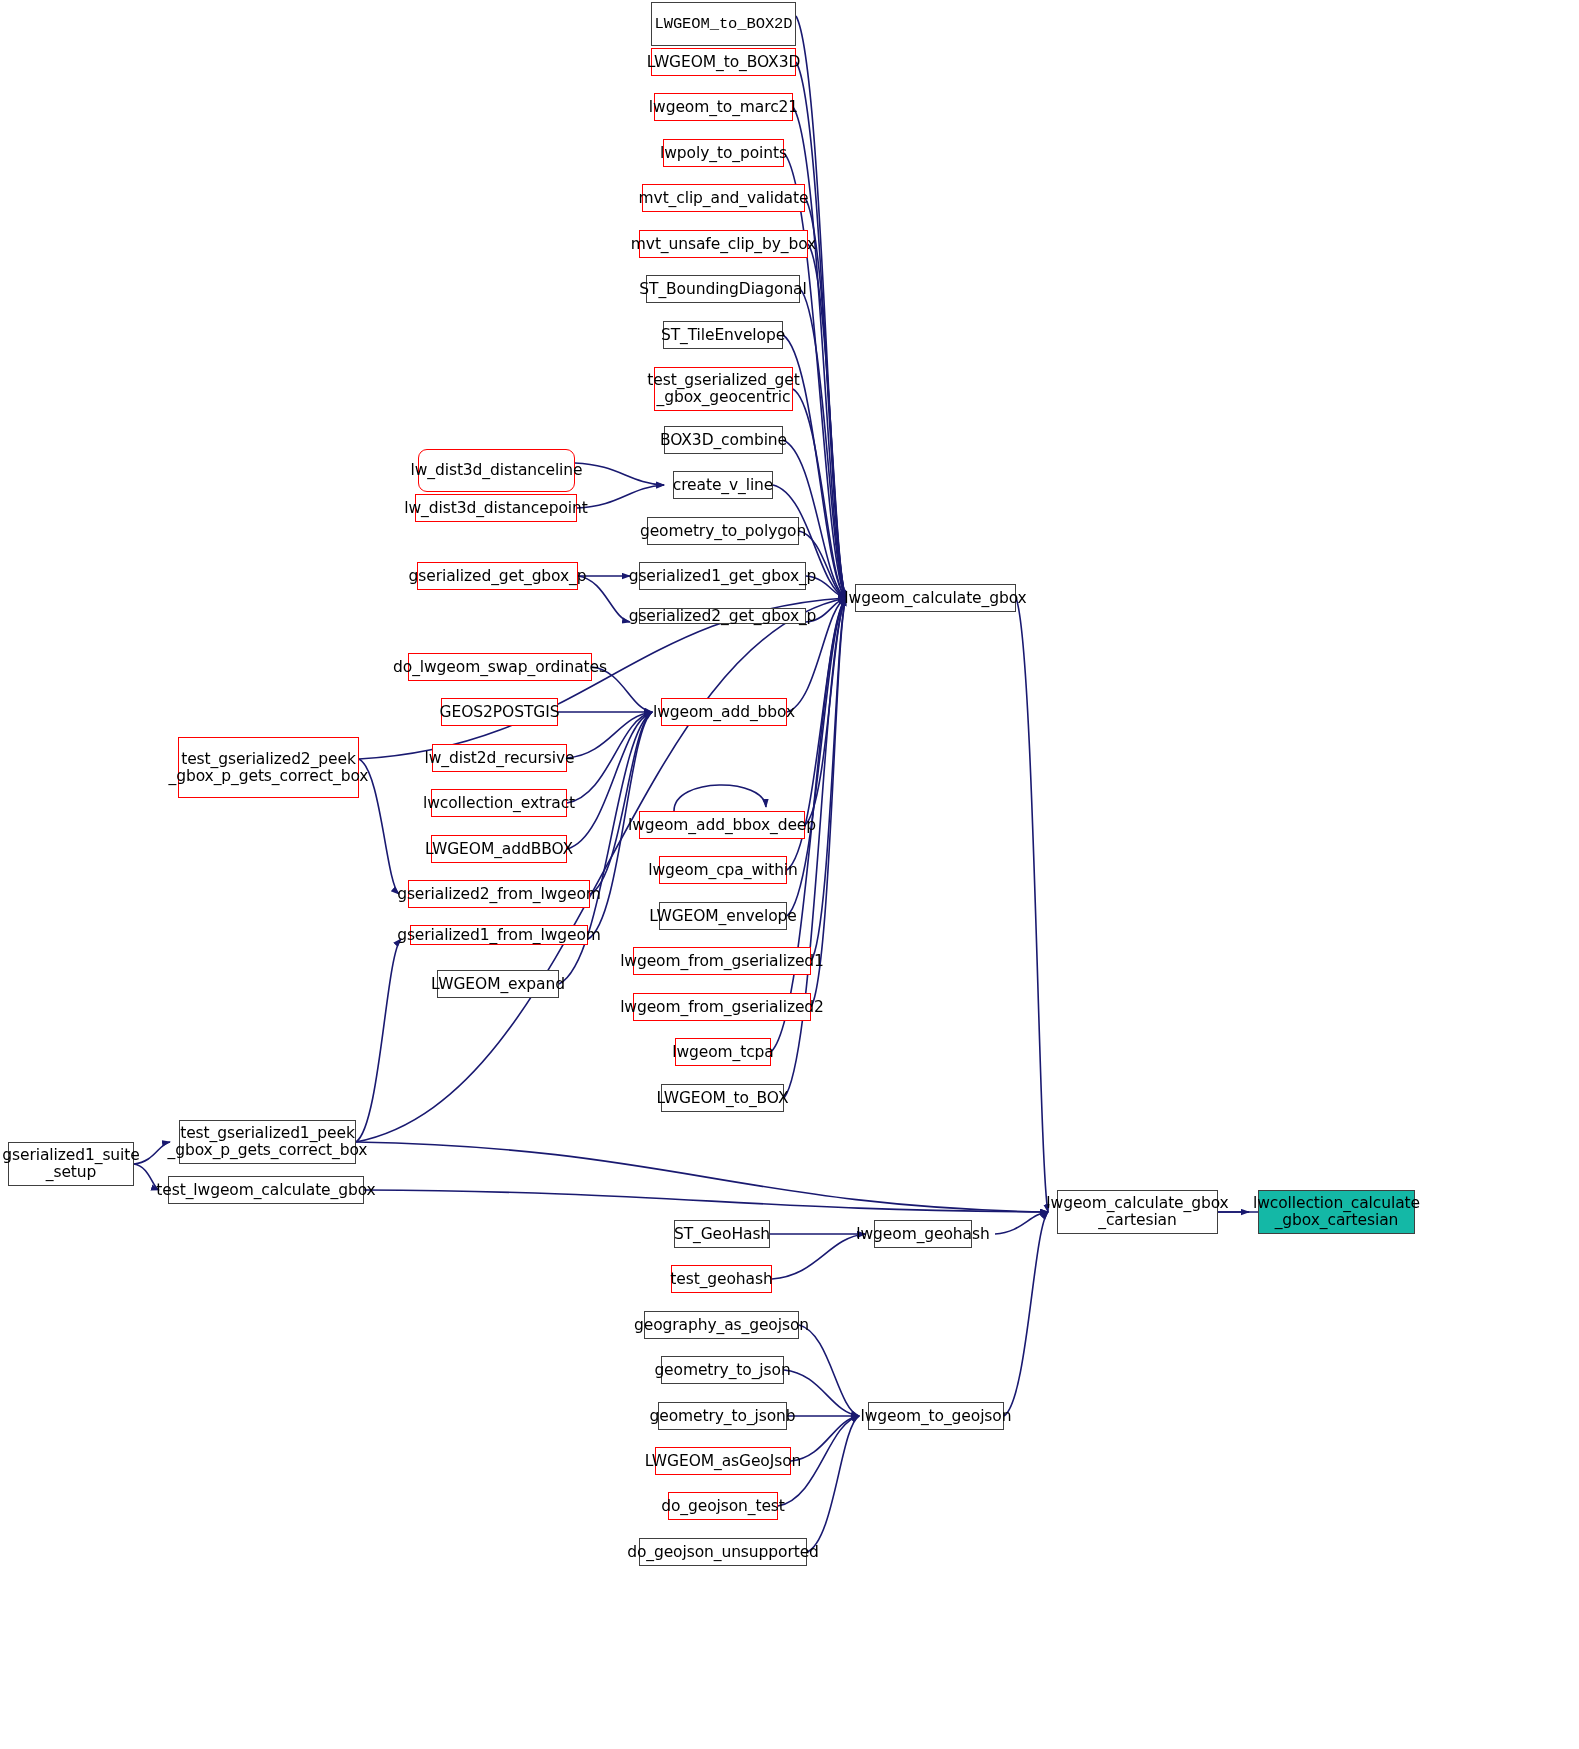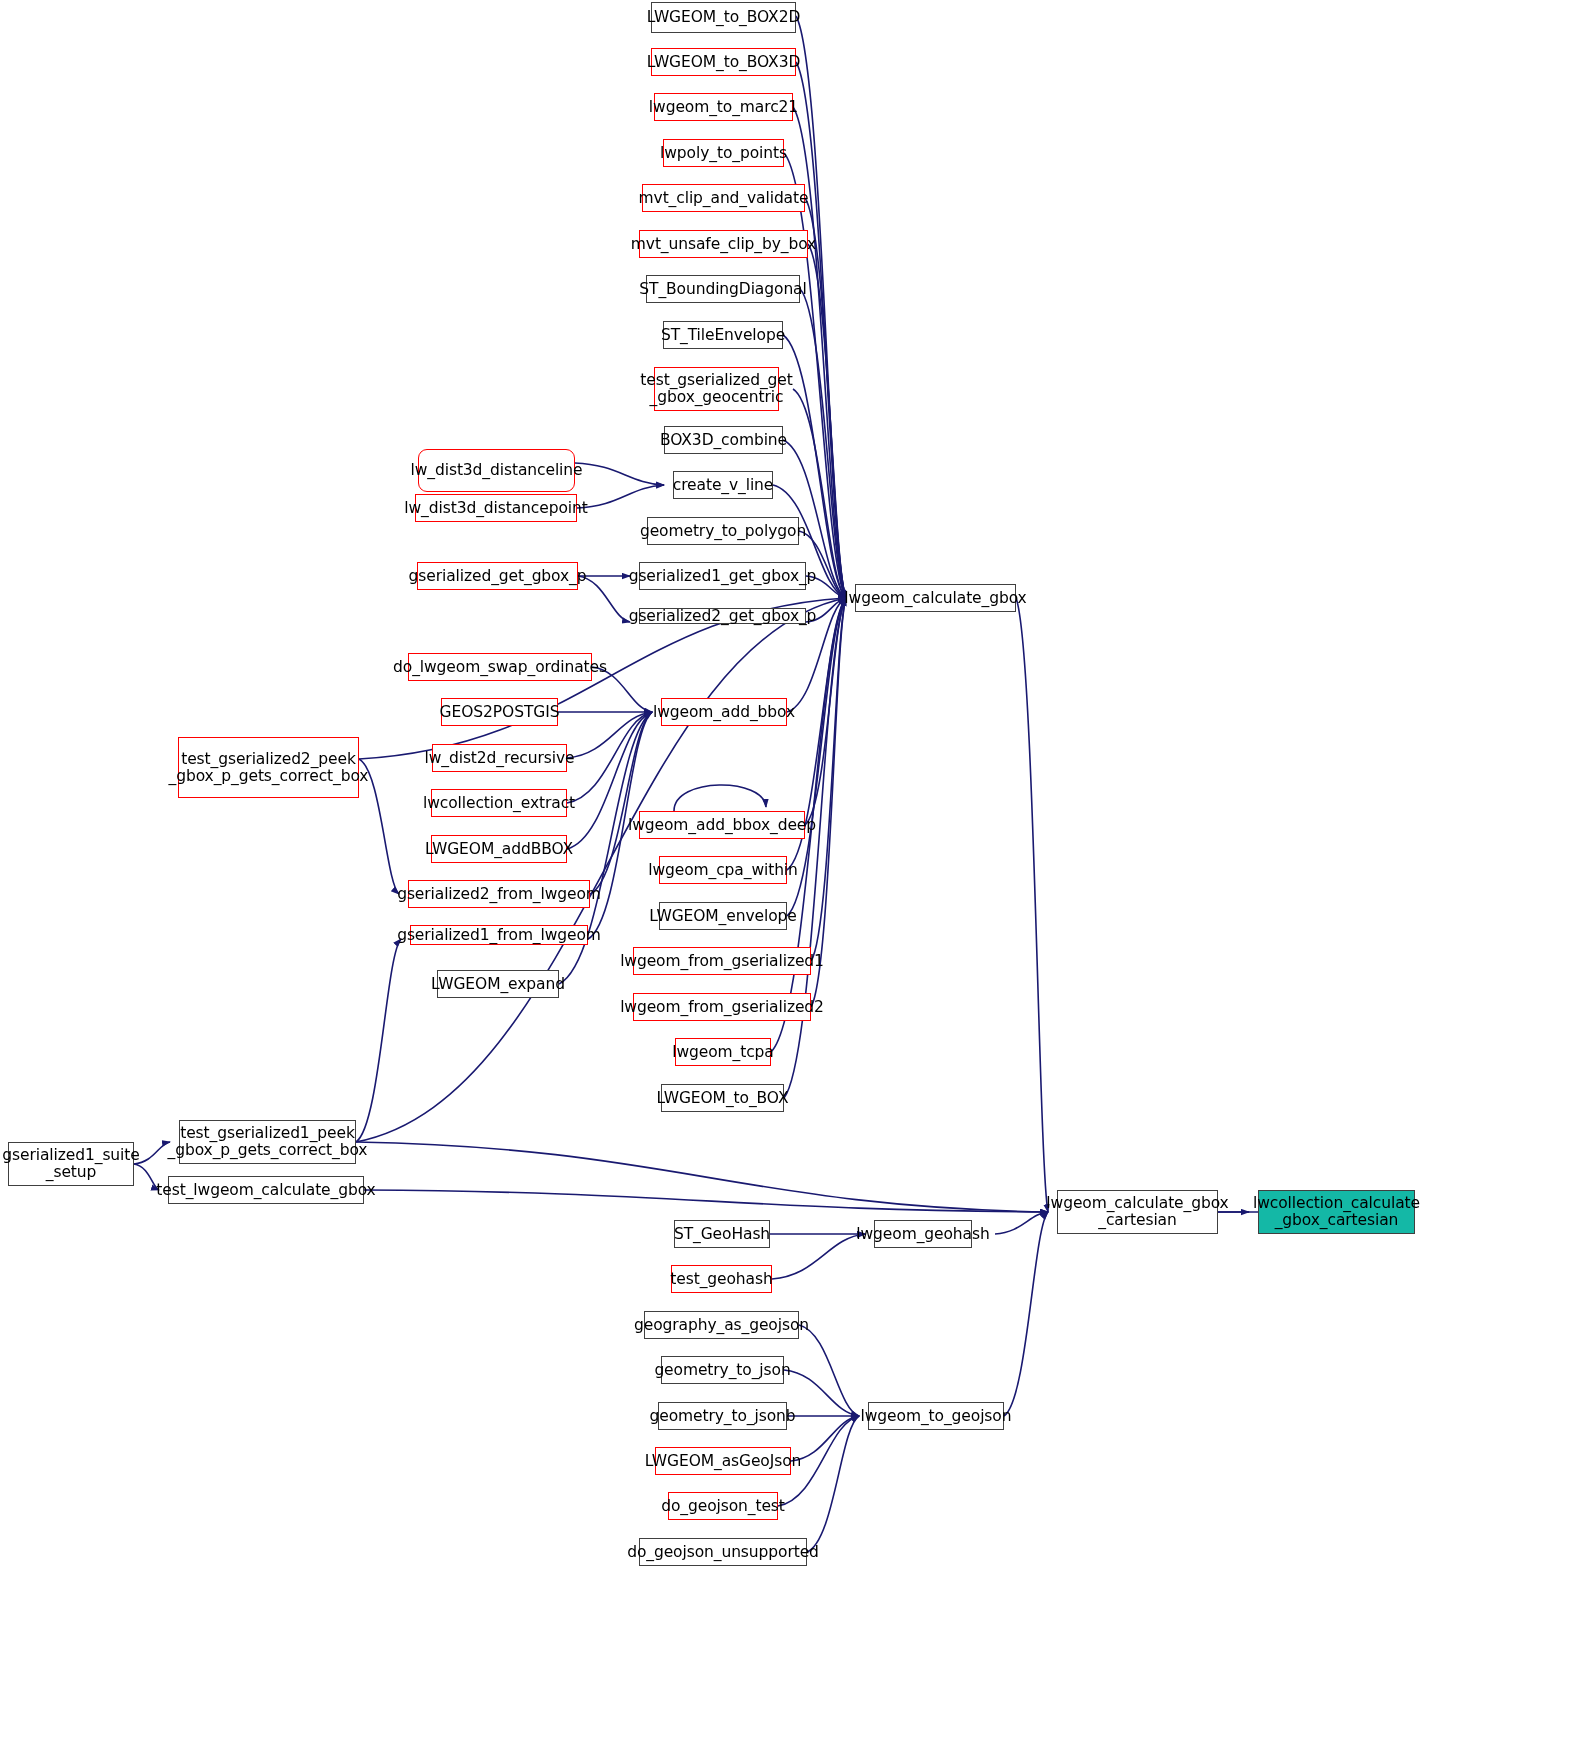--- a/index.html
+++ b/index.html
@@ -114,29 +114,29 @@
         <path d="M799,1325 C830.05,1332.28 836.95,1408.72 859,1416" marker-end="url(#arrow)"></path>
         <path d="M784,1370 C821.8,1373.68 830.2,1412.32 859,1416" marker-end="url(#arrow)"></path>
         <path d="M787,1416 C823.45,1416 831.55,1416 859,1416" marker-end="url(#arrow)"></path>
         <path d="M791,1461 C825.65,1457.4 833.35,1419.6 859,1416" marker-end="url(#arrow)"></path>
         <path d="M778,1506 C818.5,1498.8 827.5,1423.2 859,1416" marker-end="url(#arrow)"></path>
         <path d="M807,1552 C834.45,1541.12 840.55,1426.88 859,1416" marker-end="url(#arrow)"></path>
         <path d="M1004,1416 C1027.85,1399.68 1033.15,1228.32 1048,1212" marker-end="url(#arrow)"></path>
       </g>
   </svg>
   <div id="nodes-layer">
-      <div class="node" style="left: 651px; top: 2px; width: 145px; height: 31px;"><span class="node-label">LWGEOM_to_BOX2D</span></div>
+      <div class="node" style="left: 651px; top: 2px; width: 145px; height: 44px; font-family: Liberation Mono, monospace;"><span class="node-label">LWGEOM_to_BOX2D</span></div>
       <div class="node red" style="left: 651px; top: 48px; width: 145px; height: 28px;"><span class="node-label">LWGEOM_to_BOX3D</span></div>
       <div class="node red" style="left: 654px; top: 93px; width: 139px; height: 28px;"><span class="node-label">lwgeom_to_marc21</span></div>
       <div class="node red" style="left: 663px; top: 139px; width: 121px; height: 28px;"><span class="node-label">lwpoly_to_points</span></div>
       <div class="node red" style="left: 642px; top: 184px; width: 163px; height: 28px;"><span class="node-label">mvt_clip_and_validate</span></div>
       <div class="node red" style="left: 639px; top: 230px; width: 169px; height: 28px;"><span class="node-label">mvt_unsafe_clip_by_box</span></div>
       <div class="node" style="left: 646px; top: 275px; width: 154px; height: 28px;"><span class="node-label">ST_BoundingDiagonal</span></div>
       <div class="node" style="left: 663px; top: 321px; width: 120px; height: 28px;"><span class="node-label">ST_TileEnvelope</span></div>
-      <div class="node red" style="left: 654px; top: 367px; width: 125px; height: 44px;"><span class="node-label">test_gserialized_get
+      <div class="node red" style="left: 654px; top: 367px; width: 139px; height: 44px;"><span class="node-label">test_gserialized_get
 _gbox_geocentric</span></div>
       <div class="node" style="left: 664px; top: 426px; width: 119px; height: 28px;"><span class="node-label">BOX3D_combine</span></div>
       <div class="node red" style="left: 418px; top: 449px; width: 157px; height: 43px; border-radius: 9px;"><span class="node-label">lw_dist3d_distanceline</span></div>
       <div class="node" style="left: 673px; top: 471px; width: 100px; height: 28px;"><span class="node-label">create_v_line</span></div>
       <div class="node red" style="left: 415px; top: 494px; width: 162px; height: 28px;"><span class="node-label">lw_dist3d_distancepoint</span></div>
       <div class="node" style="left: 647px; top: 517px; width: 152px; height: 28px;"><span class="node-label">geometry_to_polygon</span></div>
       <div class="node red" style="left: 417px; top: 562px; width: 161px; height: 28px;"><span class="node-label">gserialized_get_gbox_p</span></div>
       <div class="node" style="left: 639px; top: 562px; width: 167px; height: 28px;"><span class="node-label">gserialized1_get_gbox_p</span></div>
       <div class="node" style="left: 855px; top: 584px; width: 161px; height: 28px;"><span class="node-label">lwgeom_calculate_gbox</span></div>
       <div class="node" style="left: 639px; top: 608px; width: 167px; height: 16px;"><span class="node-label">gserialized2_get_gbox_p</span></div>

